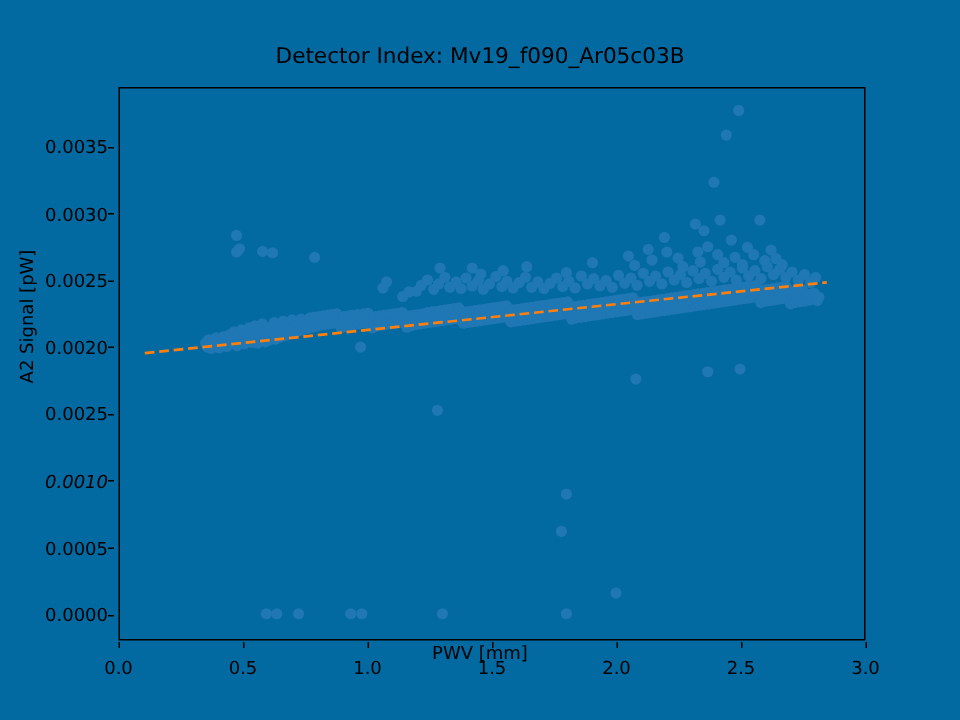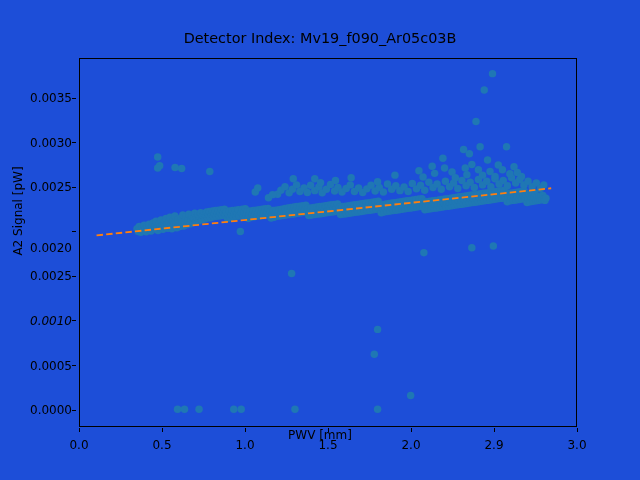--- a/index.html
+++ b/index.html
@@ -10,21 +10,21 @@
   body {
     width: 640px;
     height: 480px;
     font-family: "DejaVu Sans", sans-serif;
     overflow: hidden;
   }
   #figure {
     position: relative;
     width: 640px;
     height: 480px;
-    background: #1d4ed8;
+    background: #0369a1;
   }
   #chart-title {
     position: absolute;
     left: 0;
     top: 30px;
     width: 640px;
     text-align: center;
     font-size: 14.4px;
     color: #000000;
     letter-spacing: 0px;
@@ -115,21 +115,21 @@
 
   <div id="ytick-labels">
       <div class="tick-label-y" style="top: 352.065px;">0.0000</div>
       <div class="tick-mark" style="left: 72px; top: 351.565px; width: 3.5px; height: 1px;"></div>
       <div class="tick-label-y" style="top: 307.5px;">0.0005</div>
       <div class="tick-mark" style="left: 72px; top: 307px; width: 3.5px; height: 1px;"></div>
       <div class="tick-label-y" style="top: 262.935px; font-style: italic;">0.0010</div>
       <div class="tick-mark" style="left: 72px; top: 262.435px; width: 3.5px; height: 1px;"></div>
       <div class="tick-label-y" style="top: 218.37px;">0.0025</div>
       <div class="tick-mark" style="left: 72px; top: 217.87px; width: 3.5px; height: 1px;"></div>
-      <div class="tick-label-y" style="top: 173.804px; margin-top: 16px;">0.0020</div>
+      <div class="tick-label-y" style="top: 173.804px;">0.0020</div>
       <div class="tick-mark" style="left: 72px; top: 173.304px; width: 3.5px; height: 1px;"></div>
       <div class="tick-label-y" style="top: 129.239px;">0.0025</div>
       <div class="tick-mark" style="left: 72px; top: 128.739px; width: 3.5px; height: 1px;"></div>
       <div class="tick-label-y" style="top: 84.6739px;">0.0030</div>
       <div class="tick-mark" style="left: 72px; top: 84.1739px; width: 3.5px; height: 1px;"></div>
       <div class="tick-label-y" style="top: 40.1087px;">0.0035</div>
       <div class="tick-mark" style="left: 72px; top: 39.6087px; width: 3.5px; height: 1px;"></div>
     </div>
 
   <div id="plot-area">
@@ -684,21 +684,21 @@
       <div class="tick-label-x" style="left: 0px; top: 6px;">0.0</div>
       <div class="tick-mark" style="left: -0.5px; top: -4px; width: 1px; height: 3.5px;"></div>
       <div class="tick-label-x" style="left: 83px; top: 6px;">0.5</div>
       <div class="tick-mark" style="left: 82.5px; top: -4px; width: 1px; height: 3.5px;"></div>
       <div class="tick-label-x" style="left: 166px; top: 6px;">1.0</div>
       <div class="tick-mark" style="left: 165.5px; top: -4px; width: 1px; height: 3.5px;"></div>
       <div class="tick-label-x" style="left: 249px; top: 6px;">1.5</div>
       <div class="tick-mark" style="left: 248.5px; top: -4px; width: 1px; height: 3.5px;"></div>
       <div class="tick-label-x" style="left: 332px; top: 6px;">2.0</div>
       <div class="tick-mark" style="left: 331.5px; top: -4px; width: 1px; height: 3.5px;"></div>
-      <div class="tick-label-x" style="left: 415px; top: 6px;">2.9</div>
+      <div class="tick-label-x" style="left: 415px; top: 6px;">2.5</div>
       <div class="tick-mark" style="left: 414.5px; top: -4px; width: 1px; height: 3.5px;"></div>
       <div class="tick-label-x" style="left: 498px; top: 6px;">3.0</div>
       <div class="tick-mark" style="left: 497.5px; top: -4px; width: 1px; height: 3.5px;"></div>
     </div>
 
   <div id="xlabel">PWV [mm]</div>
 
 </div>
 
 </body></html>

